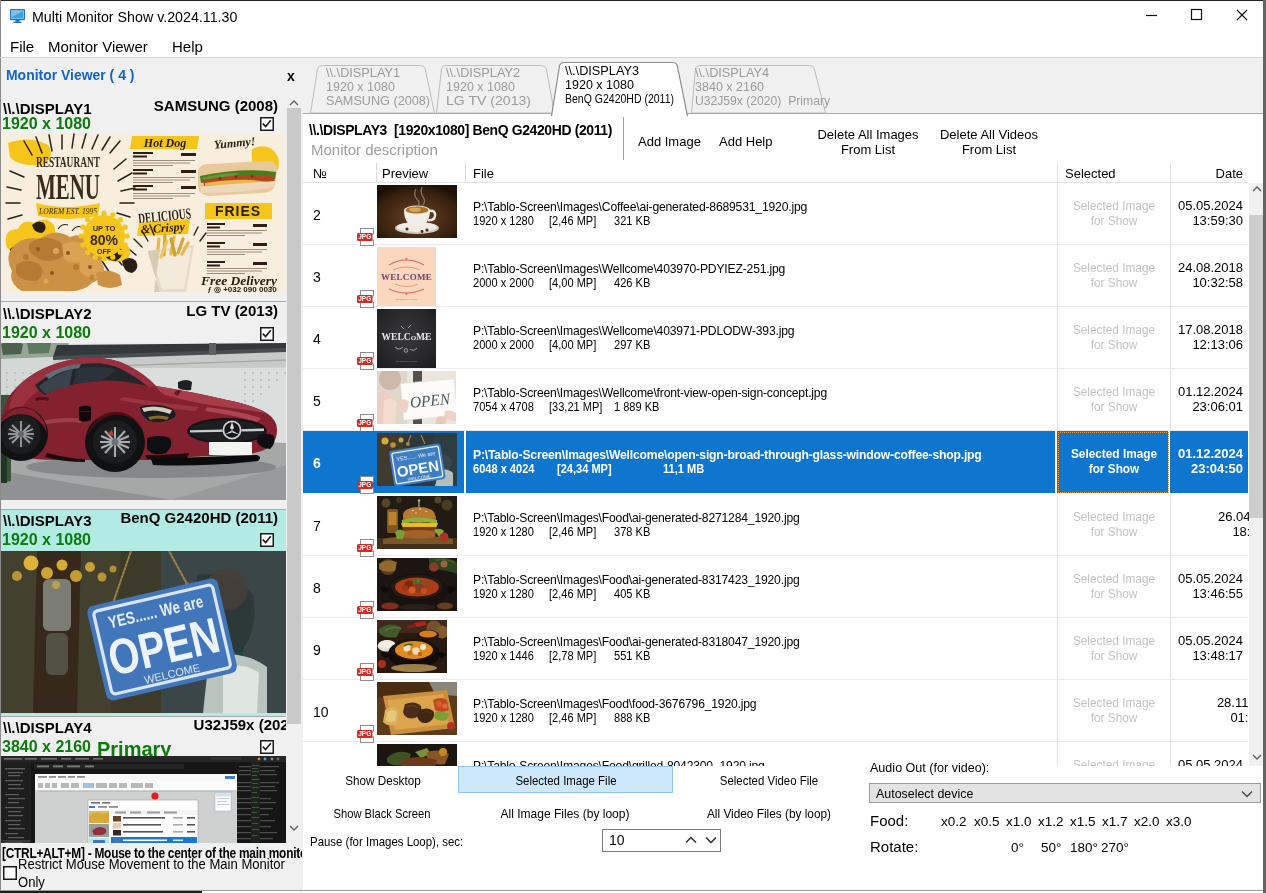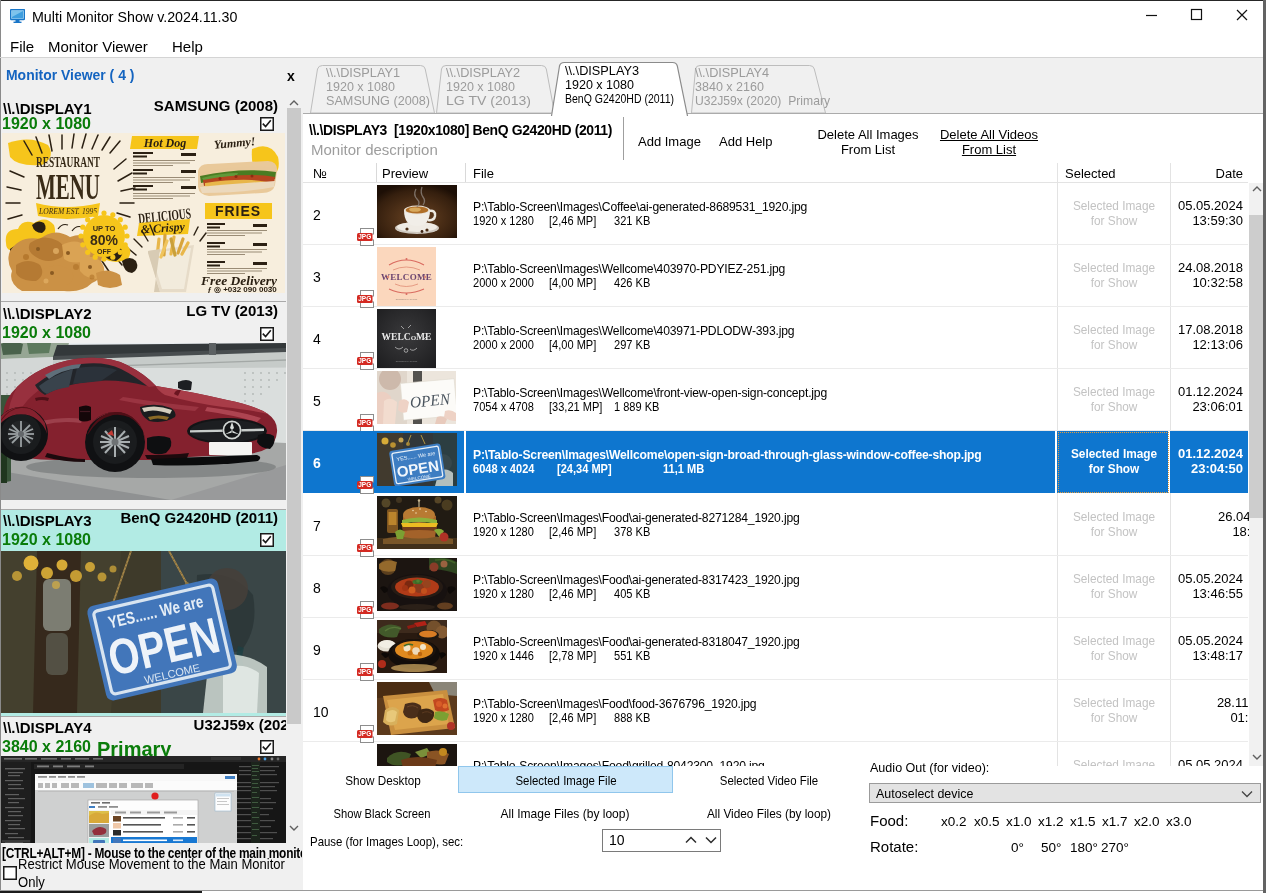--- a/index.html
+++ b/index.html
@@ -857,21 +857,21 @@
       <text x="262" y="45" textLength="109" lengthAdjust="spacingAndGlyphs">BenQ G2420HD (2011)</text>
   </g>
 </svg>
 
 <div class="abs b nowrap" style="left:309px;top:121px;color:#000;font-size:15px;letter-spacing:-0.4px;transform:scaleX(0.93);transform-origin:0 0;">\\.\DISPLAY3&nbsp;&nbsp;[1920x1080] BenQ G2420HD (2011)</div>
 <div class="abs t15 nowrap" style="left:311px;top:141px;color:#9d9d9d;">Monitor description</div>
 <div class="abs" style="left:623px;top:117px;width:1px;height:43px;background:#9f9f9f;"></div>
 <div class="abs t13 nowrap" style="left:638px;top:134px;color:#000;">Add Image</div>
 <div class="abs t13 nowrap" style="left:719px;top:134px;color:#000;">Add Help</div>
 <div class="abs t13" style="left:808px;top:127px;width:120px;text-align:center;line-height:15px;color:#000;">Delete All Images<br>From List</div>
-<div class="abs t13" style="left:929px;top:127px;width:120px;text-align:center;line-height:15px;color:#000;text-decoration:underline;">Delete All Videos<br>From List</div>
+<div class="abs t13" style="left:929px;top:127px;width:120px;text-align:center;line-height:15px;color:#000;">Delete All Videos<br>From List</div>
 
 <div class="abs" style="left:303px;top:163px;width:963px;height:603px;overflow:hidden;" id="tbl">
 
   <div class="abs t13" style="left:10px;top:3px;color:#000;">№</div>
   <div class="abs t13" style="left:79px;top:3px;color:#000;">Preview</div>
   <div class="abs t13" style="left:170px;top:3px;color:#000;">File</div>
   <div class="abs t13" style="left:762px;top:3px;color:#000;">Selected</div>
   <div class="abs t13" style="left:890px;top:3px;width:50px;text-align:right;color:#000;">Date</div>
   <div class="abs" style="left:73px;top:0;width:1px;height:19px;background:#d9d9d9;"></div>
   <div class="abs" style="left:162px;top:0;width:1px;height:19px;background:#d9d9d9;"></div>

